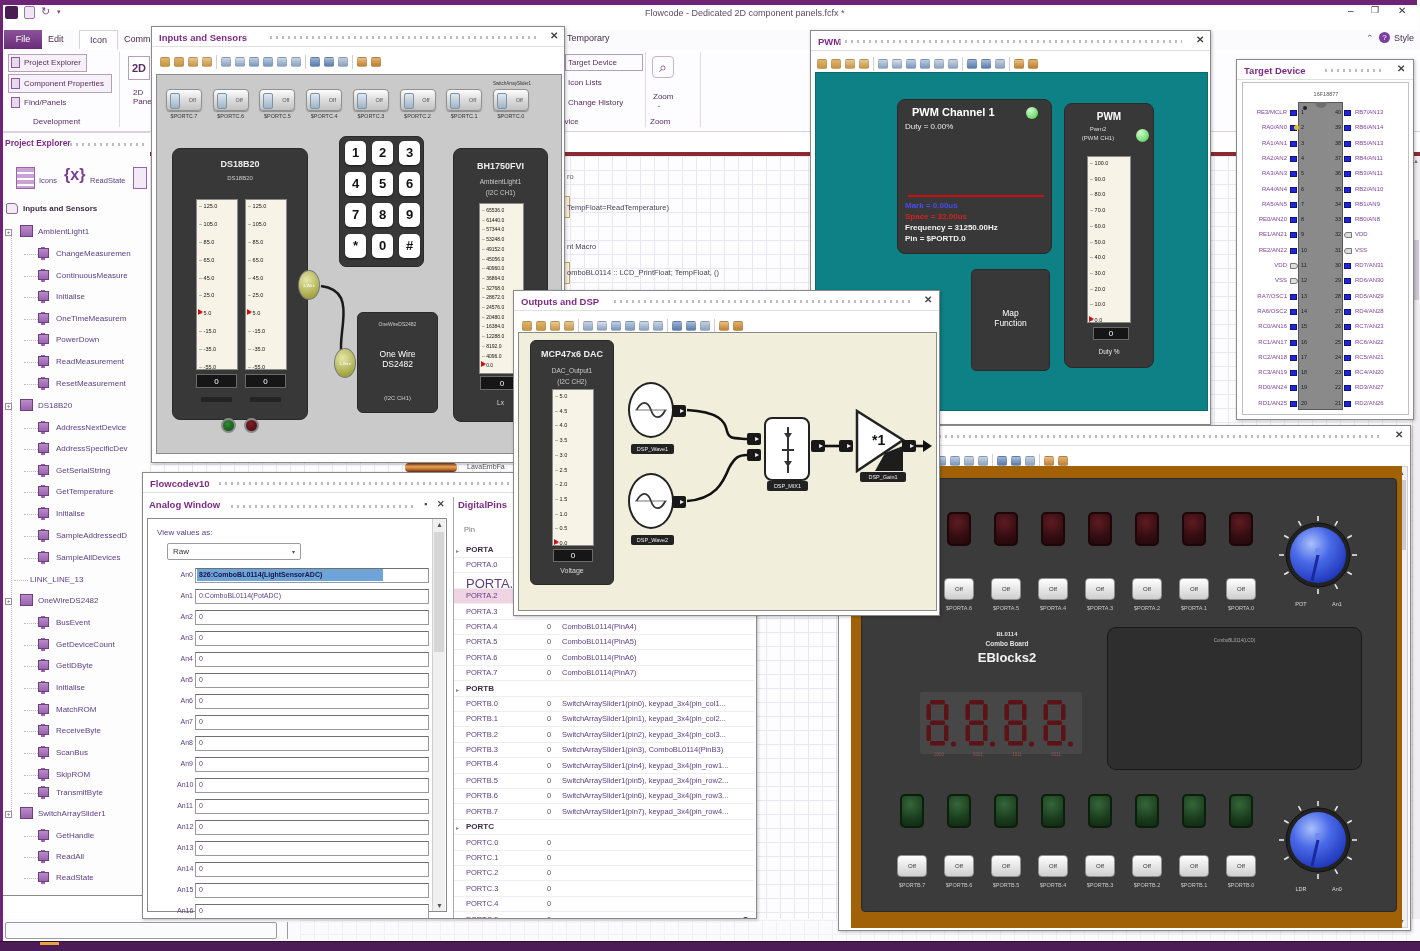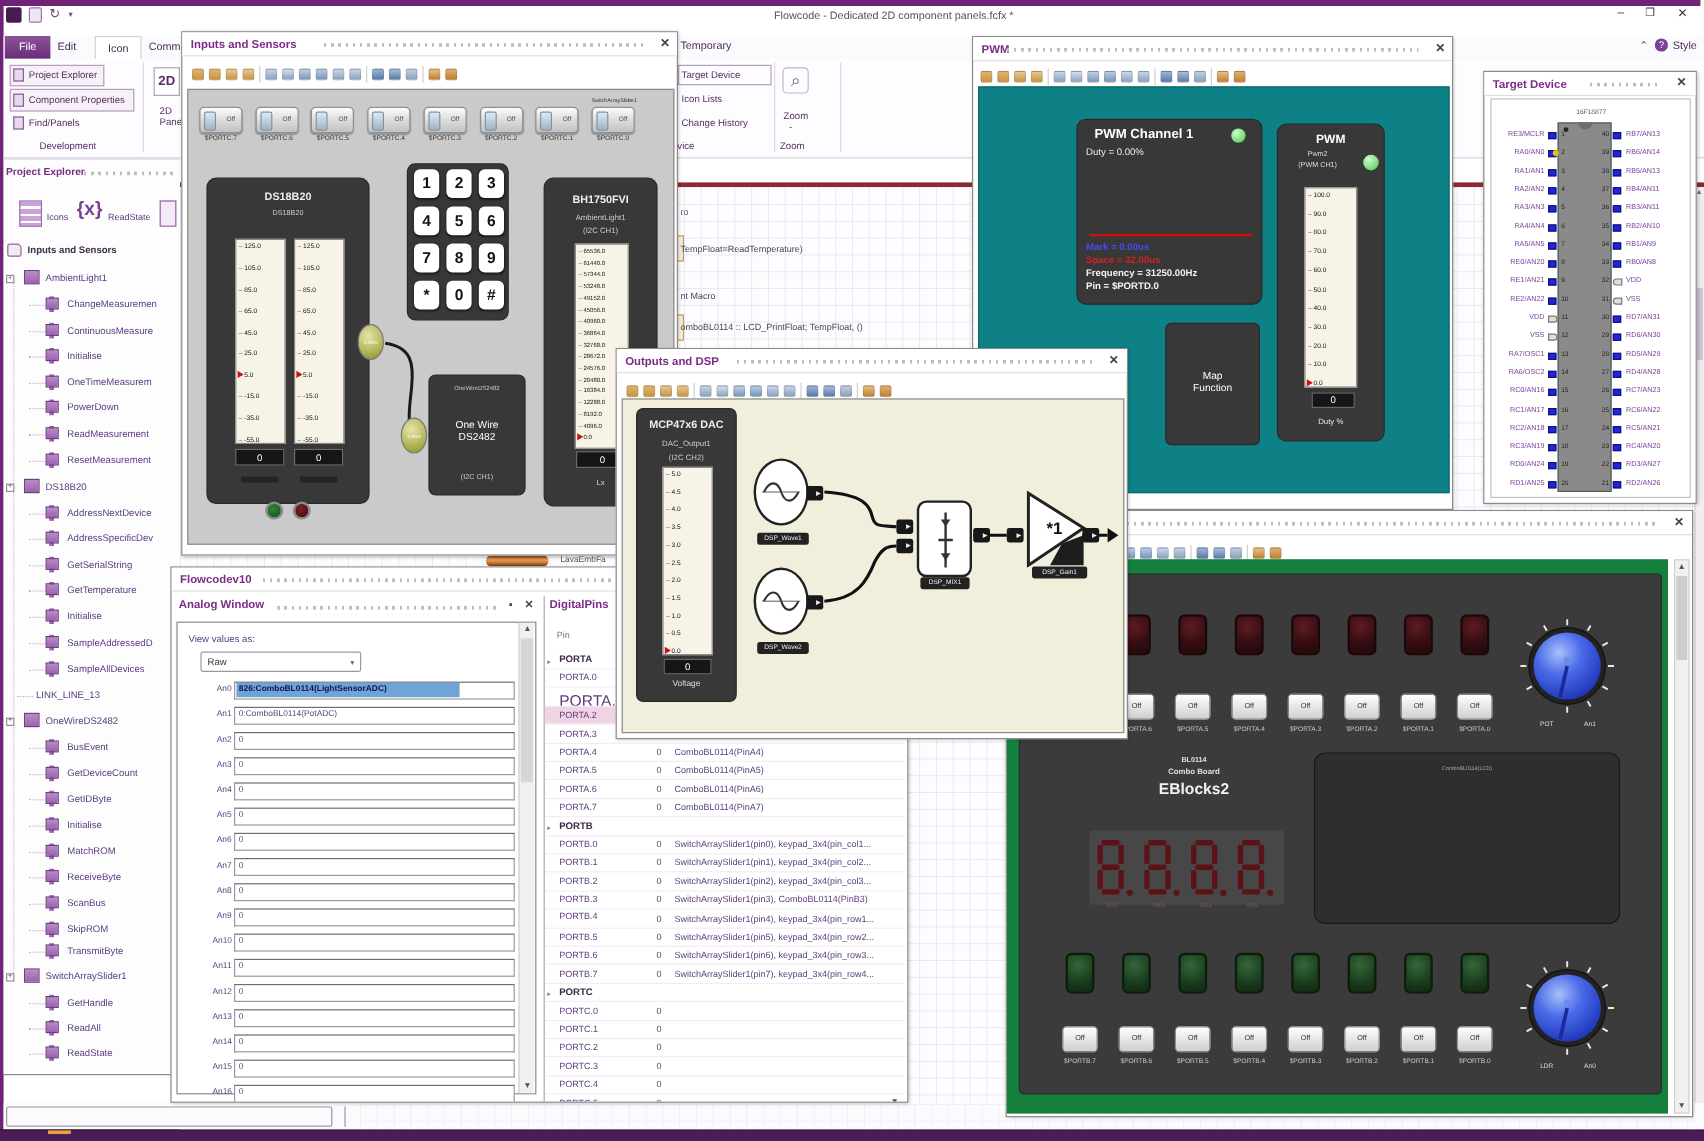--- a/index.html
+++ b/index.html
@@ -323,21 +323,21 @@
       <i style="background:linear-gradient(#c4cede,#8aa2c0)"></i>
       <span class="sep"></span>
       <i style="background:linear-gradient(#e8c088,#c08030)"></i>
       <i style="background:linear-gradient(#e0b070,#c08030)"></i>
     </div>
 <div class="a" style="left:556px;top:40px;width:13px;height:462px;background:#f0f0f0;border:1px solid #d0d0d0">
 <div class="a" style="left:2px;top:2px;font-size:7px;color:#555">▲</div>
       <div class="a" style="left:2px;bottom:2px;font-size:7px;color:#555">▼</div>
 <div class="a" style="left:1px;top:13px;width:9px;height:70px;background:#cdcdcd"></div>
     </div>
-<div class="a" style="left:0;top:40px;width:551px;height:462px;background:#15803d">
+<div class="a" style="left:12px;top:40px;width:551px;height:462px;background:#a16207">
 <div class="a" style="left:10px;top:12px;width:536px;height:434px;background:#3b3b3b;border-radius:4px;border:1px solid #2a2a2a">
 <div class="led-r" style="left:38px;top:33px"></div>
 <div class="offb" style="left:35px;top:99px">Off</div>
 <div class="blab" style="left:30px;top:126px;width:40px">$PORTA.7</div>
 <div class="led-g" style="left:38px;top:315px"></div>
 <div class="offb" style="left:35px;top:376px">Off</div>
 <div class="blab" style="left:30px;top:403px;width:40px">$PORTB.7</div>
 <div class="led-r" style="left:85px;top:33px"></div>
 <div class="offb" style="left:82px;top:99px">Off</div>
 <div class="blab" style="left:77px;top:126px;width:40px">$PORTA.6</div>

